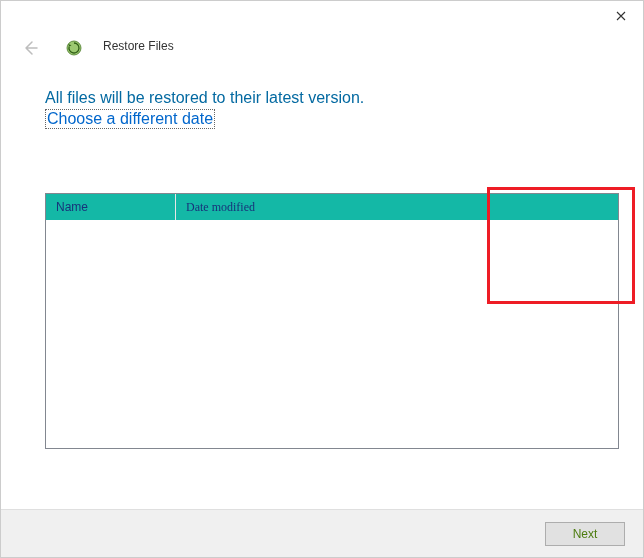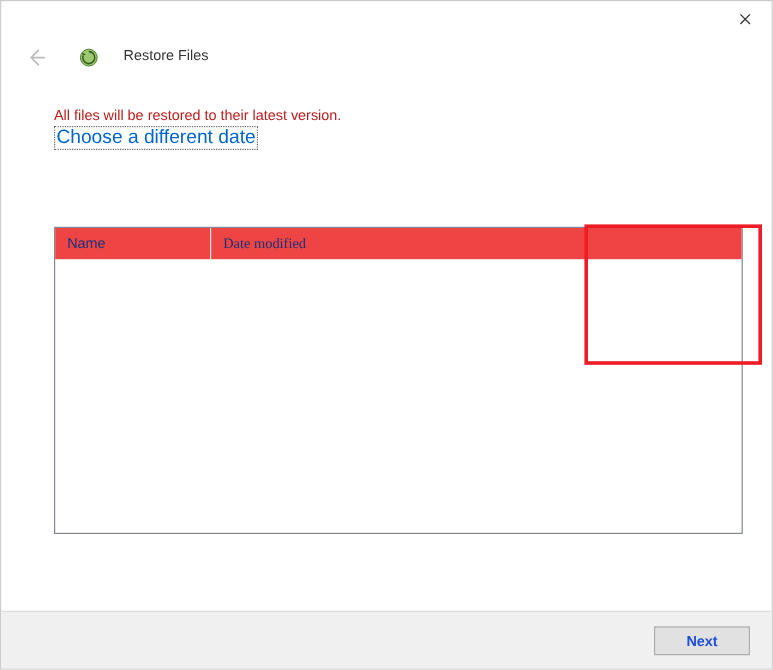--- a/index.html
+++ b/index.html
@@ -66,22 +66,22 @@
       left: 44px;
       right: 24px;
     }
     .main-heading {
       color: #003399;
       font-size: 15px;
       font-weight: normal;
       margin-bottom: 18px;
     }
     .desc-line {
-      font-size: 12px;
-      color: #b91c1c;
+      font-size: 16px;
+      color: #0369a1;
       margin-bottom: 2px;
     }
     .link-line {
       color: #0066cc;
       font-size: 16px;
       border: 1px dotted #666;
       display: inline-block;
       padding: 0 1px;
       cursor: pointer;
       margin-bottom: 36px;
@@ -96,21 +96,21 @@
     .list-panel {
       flex: 1;
       height: 256px;
       border: 1px solid #828790;
       position: relative;
       background: #fff;
     }
     .list-header {
       display: flex;
       height: 26px;
-      background: #ef4444;
+      background: #14b8a6;
       border-bottom: 0px solid #ddd;
     }
     .col-head {
       display: flex;
       align-items: center;
       padding: 0 10px;
       font-size: 12px;
       color: #18327a;
       border-right: 1px solid #e6e6e6;
       position: relative;
@@ -171,21 +171,21 @@
     }
     .footer-btn {
       width: 80px;
       height: 24px;
       background: #e1e1e1;
       border: 1px solid #adadad;
       font-family: inherit;
       font-size: 12px;
       cursor: pointer;
     }
-    .footer-btn.disabled { color: #1d4ed8; cursor: default; font-weight: bold; }
+    .footer-btn.disabled { color: #4d7c0f; cursor: default; }
   </style>
 </head>
 <body>
 
 <div class="close-btn">
   <svg viewBox="0 0 10 10">
       <path d="M1 1 L9 9 M9 1 L1 9" stroke="#333" stroke-width="1.1" fill="none"></path>
     </svg>
 </div>
 

